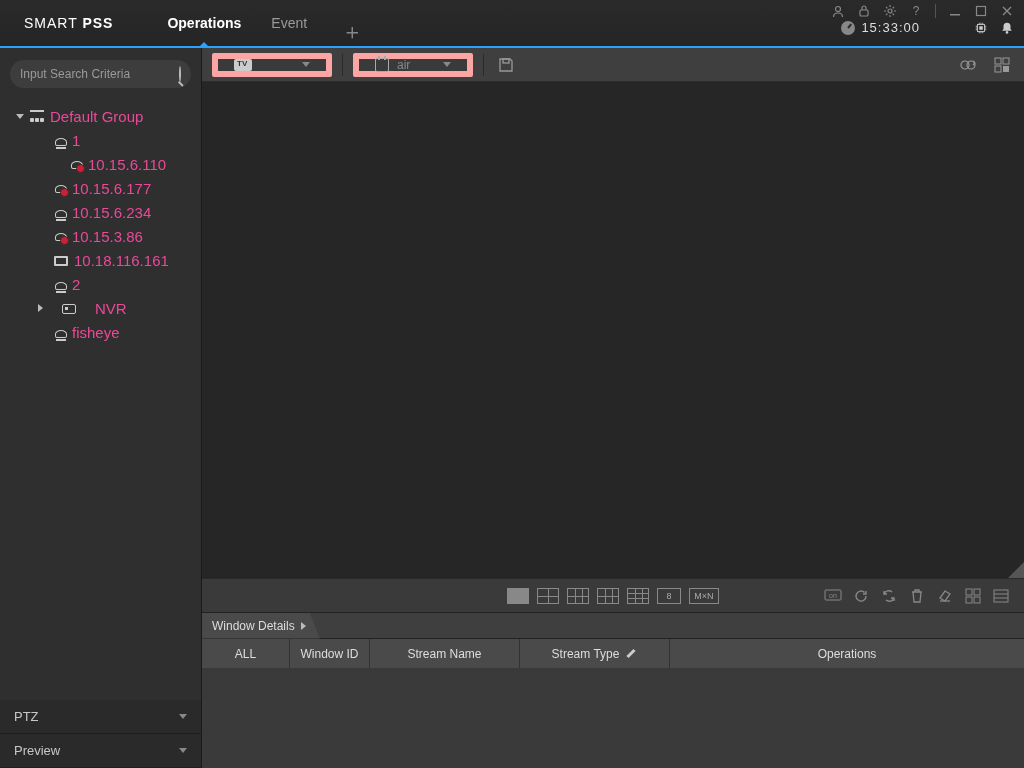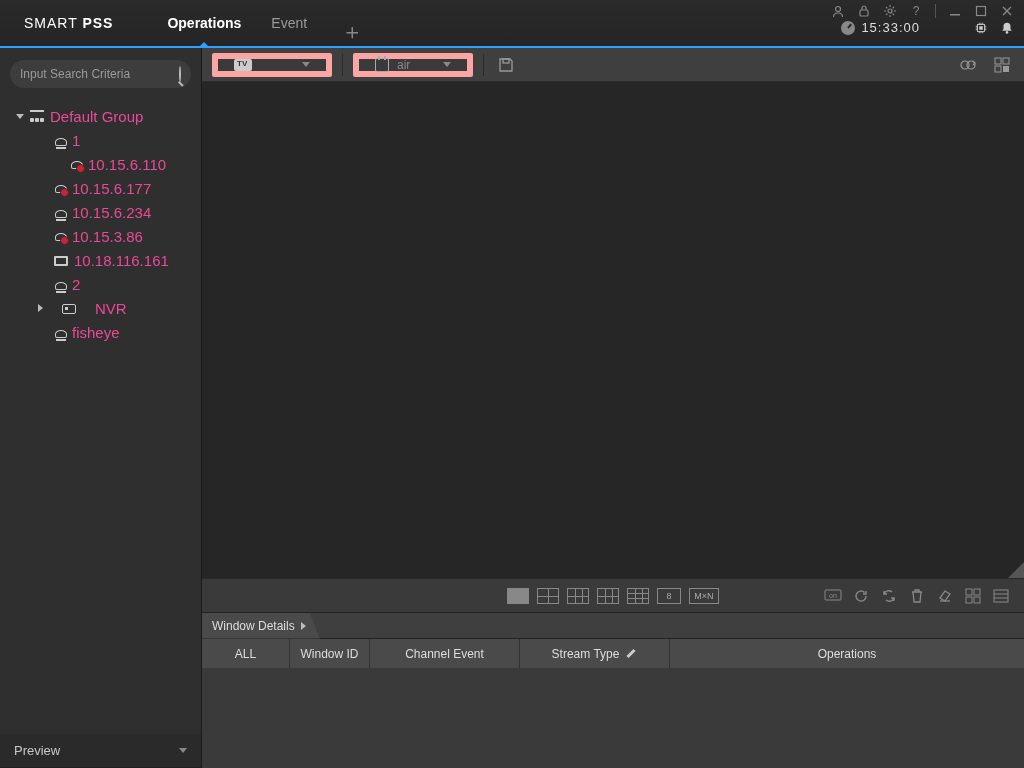--- a/index.html
+++ b/index.html
@@ -224,20 +224,24 @@
           <span class="nico ic-nvr"></span>
           <span>NVR</span>
         </div>
         <div class="tnode" style="padding-left: 54px;">
           <span class="nico ic-cam"></span>
           <span>fisheye</span>
         </div>
       </div>
     <div class="bottom-panels">
       <div class="sec-hdr">
+        <span>PTZ</span>
+        <span class="arrow down"></span>
+      </div>
+      <div class="sec-hdr">
         <span>Preview</span>
         <span class="arrow down"></span>
       </div>
     </div>
   </div>
 
   <div class="content">
     <div class="toolbar">
       <div class="dd">
         <span class="ddico tv"></span>
@@ -346,21 +350,21 @@
       </div>
     </div>
     <div class="grid-hdr">
       <div class="gcell" style="width:88px">
           <span>ALL</span>
         </div>
       <div class="gcell" style="width:80px">
           <span>Window ID</span>
         </div>
       <div class="gcell" style="width:150px">
-          <span>Channel Event</span>
+          <span>Stream Name</span>
         </div>
       <div class="gcell" style="width:150px">
           <span>Stream Type</span>
           <span class="pencil"></span>
         </div>
       <div class="gcell" style="flex:1;border-right:none">
           <span>Operations</span>
         </div>
     </div>
     <div class="grid-body"></div>

